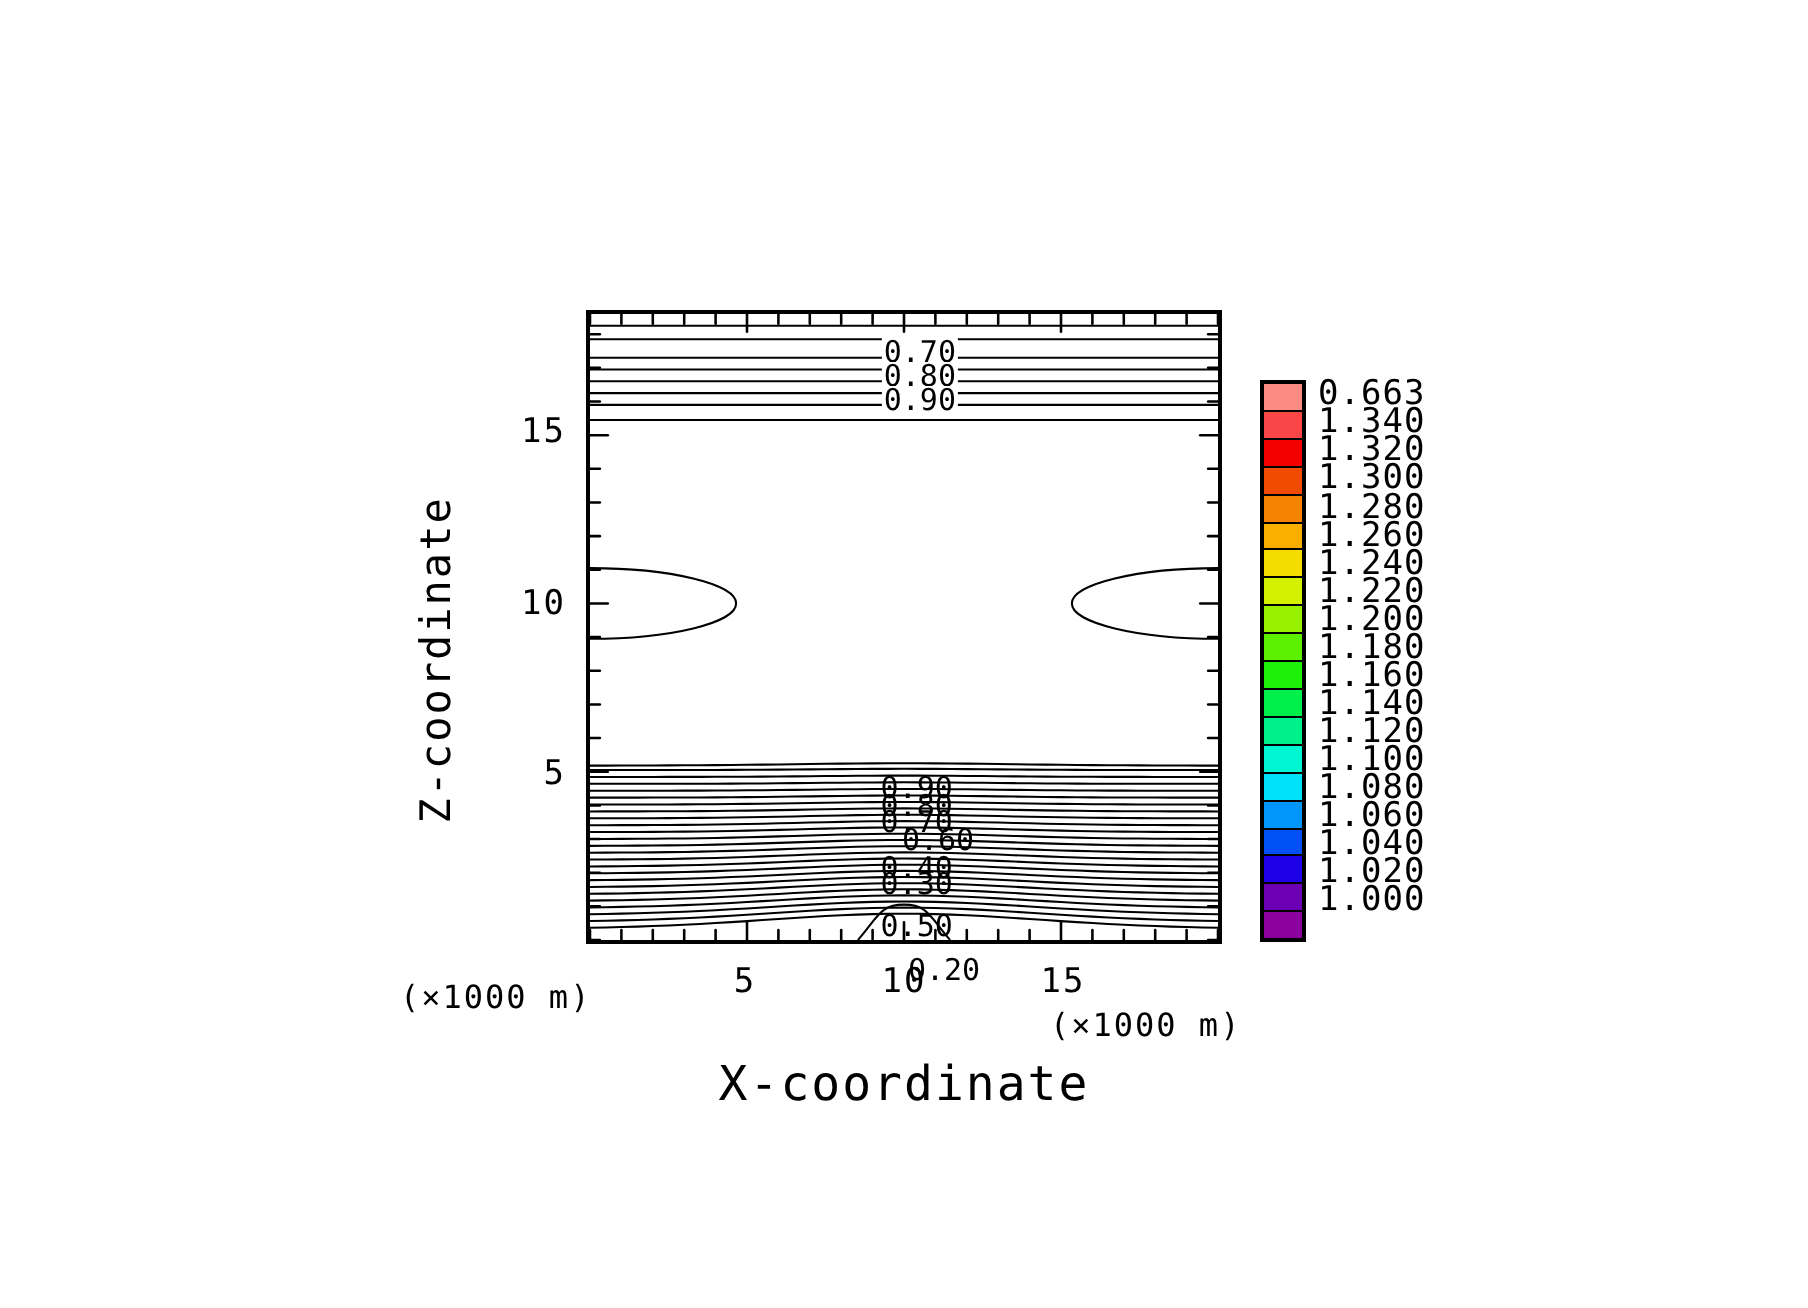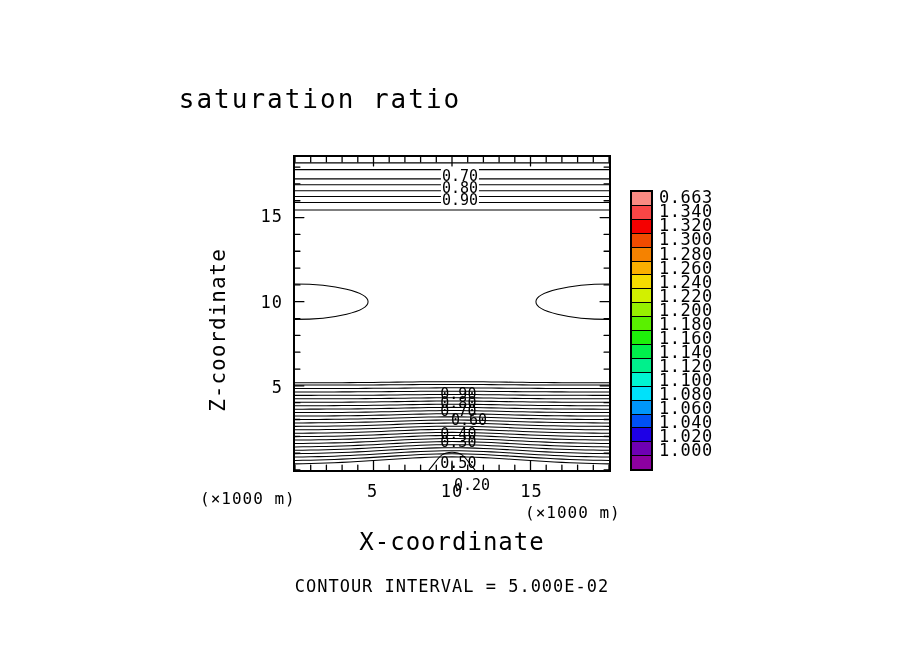--- a/index.html
+++ b/index.html
@@ -163,21 +163,20 @@
     font-size: 17px;
     letter-spacing: 1px;
     white-space: nowrap;
   }
 </style>
 </head>
 <body>
 
 <div id="root">
 
-  <div class="plot-title">saturation ratio</div>
 
   <div id="plot-frame">
     <svg id="contour-svg" viewBox="0 0 318 317" preserveAspectRatio="none">
         <path d="M0 317V312" fill="none" stroke="#000" stroke-width="1.3" stroke-linejoin="round" stroke-linecap="round"></path>
         <path d="M0 0V5" fill="none" stroke="#000" stroke-width="1.3" stroke-linejoin="round" stroke-linecap="round"></path>
         <path d="M15.9 317V312" fill="none" stroke="#000" stroke-width="1.3" stroke-linejoin="round" stroke-linecap="round"></path>
         <path d="M15.9 0V5" fill="none" stroke="#000" stroke-width="1.3" stroke-linejoin="round" stroke-linecap="round"></path>
         <path d="M31.8 317V312" fill="none" stroke="#000" stroke-width="1.3" stroke-linejoin="round" stroke-linecap="round"></path>
         <path d="M31.8 0V5" fill="none" stroke="#000" stroke-width="1.3" stroke-linejoin="round" stroke-linecap="round"></path>
         <path d="M47.699999999999996 317V312" fill="none" stroke="#000" stroke-width="1.3" stroke-linejoin="round" stroke-linecap="round"></path>
@@ -359,15 +358,14 @@
       <div class="cb-label" style="top: 161.856px;">1.140</div>
       <div class="cb-label" style="top: 175.906px;">1.120</div>
       <div class="cb-label" style="top: 189.956px;">1.100</div>
       <div class="cb-label" style="top: 204.006px;">1.080</div>
       <div class="cb-label" style="top: 218.056px;">1.060</div>
       <div class="cb-label" style="top: 232.106px;">1.040</div>
       <div class="cb-label" style="top: 246.156px;">1.020</div>
       <div class="cb-label" style="top: 260.206px;">1.000</div>
     </div>
 
-  <div id="footer-note">CONTOUR INTERVAL = 5.000E-02</div>
 
 </div>
 
 </body></html>

